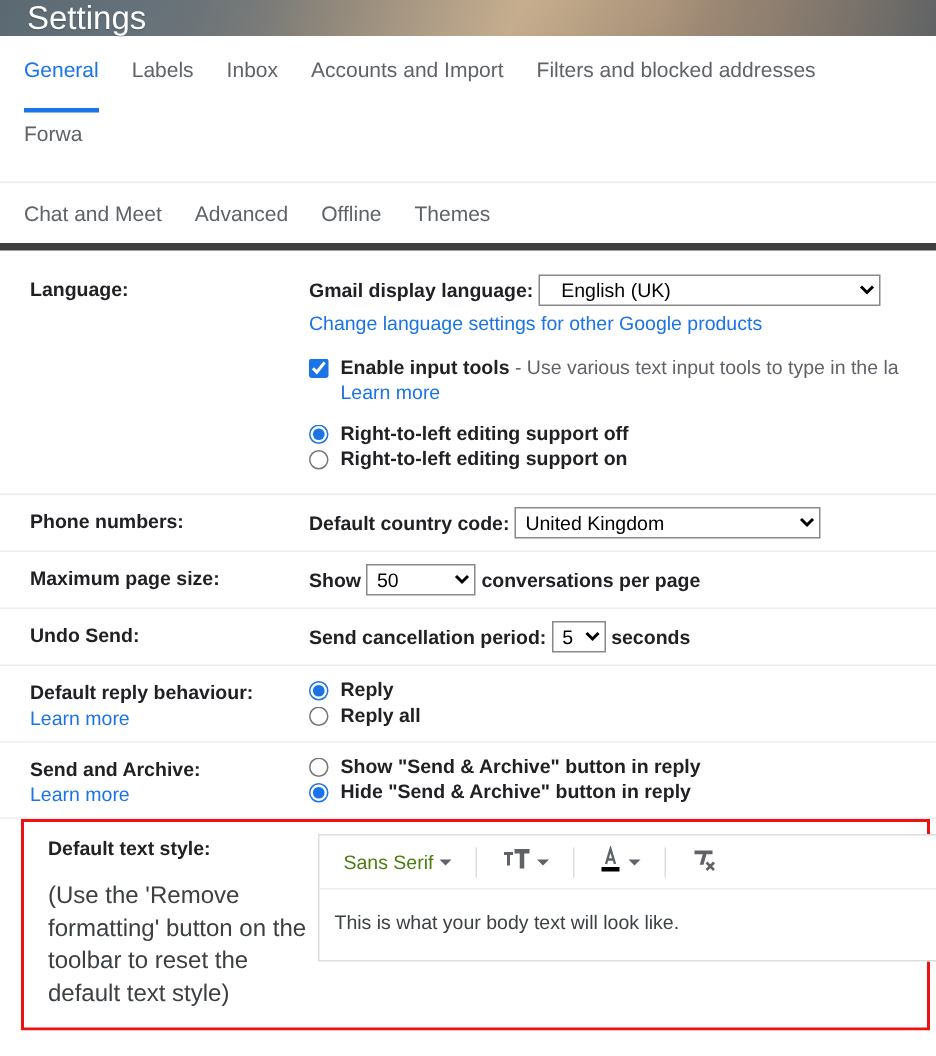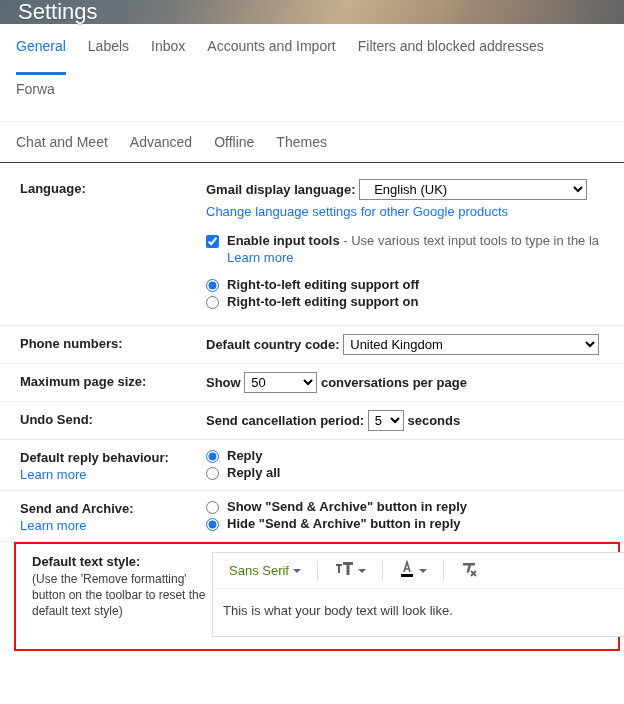--- a/index.html
+++ b/index.html
@@ -43,21 +43,21 @@
     gap: 0;
     row-gap: 4px;
     padding-top: 12px;
     padding-bottom: 6px;
   }
   .tabs-row2 {
     display: flex;
     padding: 0 16px;
     padding-top: 10px;
     padding-bottom: 10px;
-    border-bottom: 1px solid #404040;
+    border-bottom: 5px solid #404040;
   }
   .tab {
     font-size: 14px;
     color: #5f6368;
     padding: 2px 0;
     margin-right: 22px;
     cursor: pointer;
     white-space: nowrap;
     font-weight: 500;
   }
@@ -79,22 +79,22 @@
   .label-col {
     width: 186px;
     flex-shrink: 0;
     font-weight: 700;
     font-size: 13px;
     padding-top: 2px;
   }
   .label-col .sub {
     font-weight: 400;
     color: #3c4043;
-    font-size: 12px;
-    margin-top: 2px;
+    font-size: 16px;
+    margin-top: 14px;
     line-height: 1.35;
   }
   .value-col {
     flex: 1;
     font-size: 13px;
   }
   .link {
     color: #1a73e8;
     cursor: pointer;
   }
@@ -102,21 +102,21 @@
   .bold { font-weight: 700; }
   .muted { color: #5f6368; }
   select {
     font-size: 13px;
     padding: 1px 2px;
     border: 1px solid #888;
     background: #fff;
     font-family: inherit;
   }
   .sel-lang { width: 228px; padding-left: 10px; }
-  .sel-country { width: 256px; }
+  .sel-country { width: 204px; }
   .sel-small { width: 73px; }
   .sel-tiny { width: 36px; }
   .checkline, .radioline {
     display: flex;
     align-items: flex-start;
     gap: 8px;
     margin-bottom: 2px;
   }
   .checkline input, .radioline input {
     margin-top: 2px;

